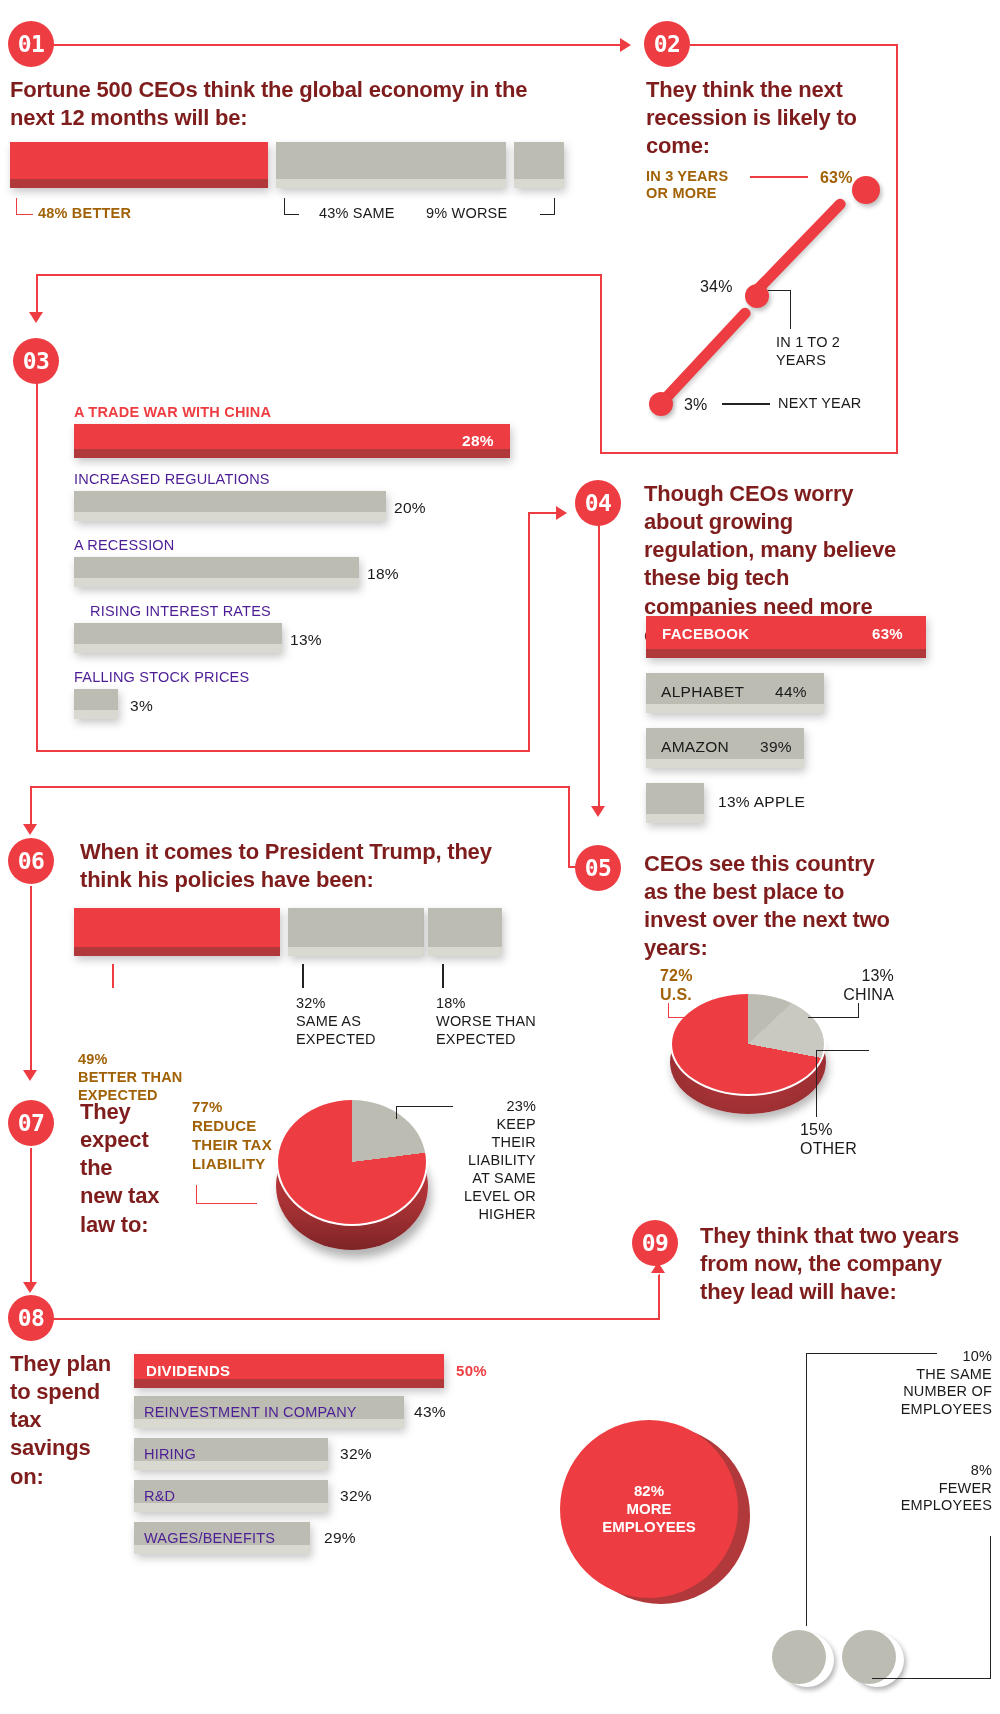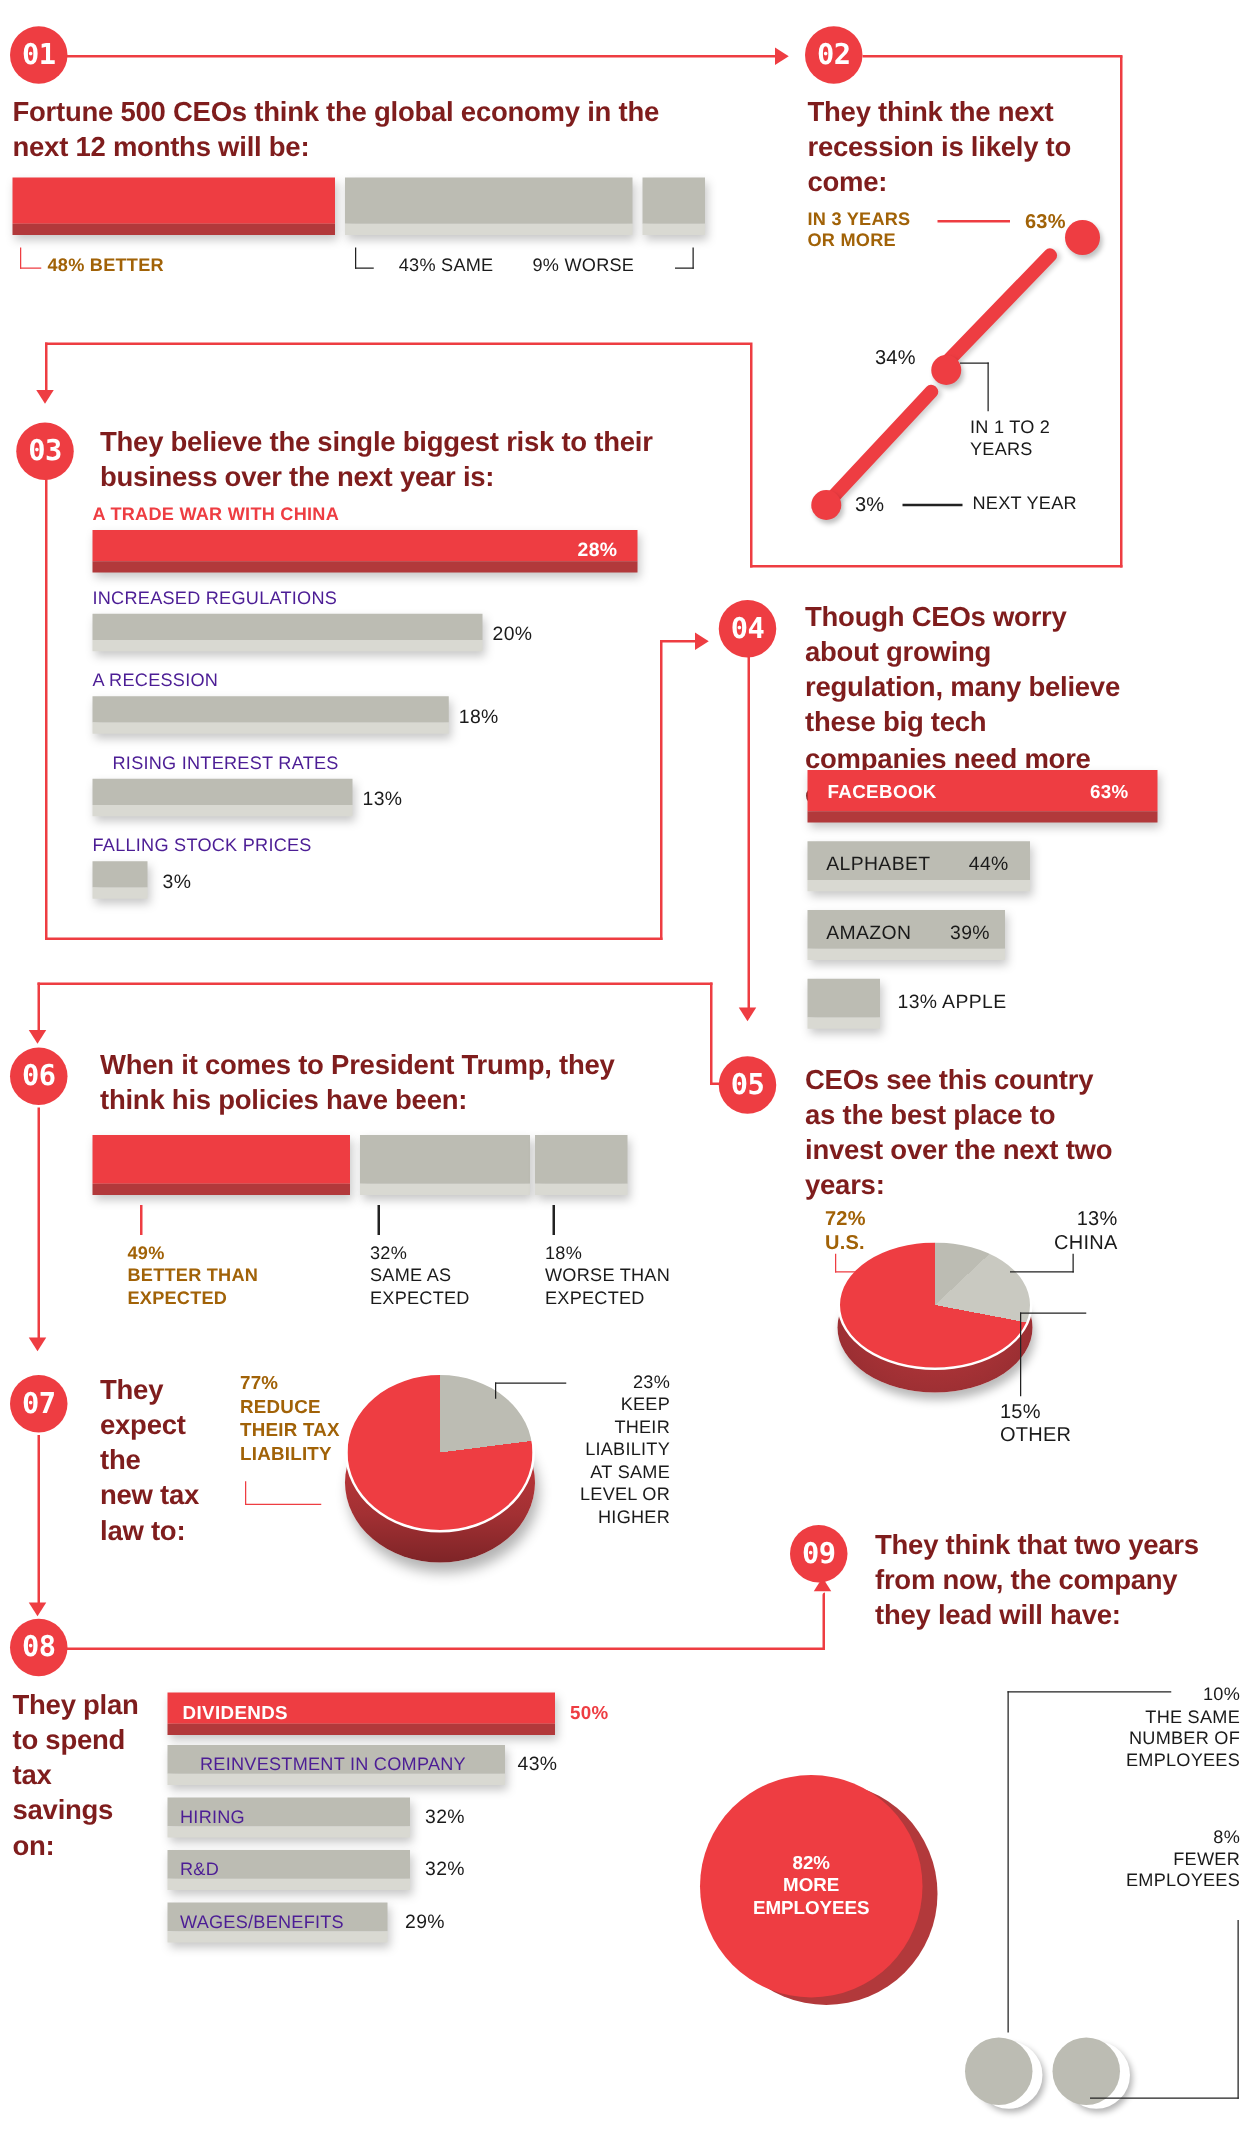--- a/index.html
+++ b/index.html
@@ -153,21 +153,20 @@
   <div class="small" style="left:700px;top:277px;font-size:16px;">34%</div>
   <div class="abs" style="left:768px;top:290px;width:22px;height:38px;border-right:1.6px solid #222;border-top:1.6px solid #222;"></div>
   <div class="small" style="left:776px;top:334px;white-space:pre;line-height:1.22;">IN 1 TO 2
 YEARS</div>
 
   <div class="small" style="left:684px;top:395px;font-size:16px;">3%</div>
   <div class="lead" style="left:722px;top:403px;width:48px;"></div>
   <div class="small" style="left:778px;top:395px;">NEXT YEAR</div>
 
   <div class="badge" style="left:13px;top:338px;">03</div>
-  <div class="q" style="left:80px;top:340px;width:450px;">They believe the single biggest risk to their business over the next year is:</div>
 
   <div class="cat red" style="left:74px;top:404px;">A TRADE WAR WITH CHINA</div>
   <div class="bar red" style="left:74px;top:424px;width:436px;height:34px;">
     <div class="top"></div>
       <div class="base"></div>
   </div>
   <div class="pct white" style="left:462px;top:432px;">28%</div>
 
   <div class="cat" style="left:74px;top:471px;">INCREASED REGULATIONS</div>
   <div class="bar grey" style="left:74px;top:491px;width:312px;height:30px;">
@@ -264,21 +263,21 @@
   <div class="bar grey" style="left:288px;top:908px;width:136px;height:48px;">
     <div class="top"></div>
       <div class="base"></div>
   </div>
   <div class="bar grey" style="left:428px;top:908px;width:74px;height:48px;">
     <div class="top"></div>
       <div class="base"></div>
   </div>
 
   <div class="tick red" style="left:112px;top:964px;height:24px;"></div>
-  <div class="small red" style="left:78px;top:994px;white-space:pre;line-height:1.25;margin-left:24px;">49%
+  <div class="small red" style="left:78px;top:1050px;white-space:pre;line-height:1.25;">49%
 BETTER THAN
 EXPECTED</div>
 
   <div class="tick" style="left:302px;top:964px;height:24px;"></div>
   <div class="small" style="left:296px;top:994px;white-space:pre;line-height:1.25;">32%
 SAME AS
 EXPECTED</div>
 
   <div class="tick" style="left:442px;top:964px;height:24px;"></div>
   <div class="small" style="left:436px;top:994px;white-space:pre;line-height:1.25;">18%
@@ -327,21 +326,21 @@
     <div class="top"></div>
       <div class="base"></div>
   </div>
   <div class="pct white" style="left:146px;top:1362px;font-size:15px;">DIVIDENDS</div>
   <div class="pct red" style="left:456px;top:1362px;font-size:15px;">50%</div>
 
   <div class="bar grey" style="left:134px;top:1396px;width:270px;height:32px;">
     <div class="top"></div>
       <div class="base"></div>
   </div>
-  <div class="cat" style="left:144px;top:1404px;margin-left:16px;">REINVESTMENT IN COMPANY</div>
+  <div class="cat" style="left:144px;top:1404px;">REINVESTMENT IN COMPANY</div>
   <div class="pct" style="left:414px;top:1403px;">43%</div>
 
   <div class="bar grey" style="left:134px;top:1438px;width:194px;height:32px;">
     <div class="top"></div>
       <div class="base"></div>
   </div>
   <div class="cat" style="left:144px;top:1446px;">HIRING</div>
   <div class="pct" style="left:340px;top:1445px;">32%</div>
 
   <div class="bar grey" style="left:134px;top:1480px;width:194px;height:32px;">

